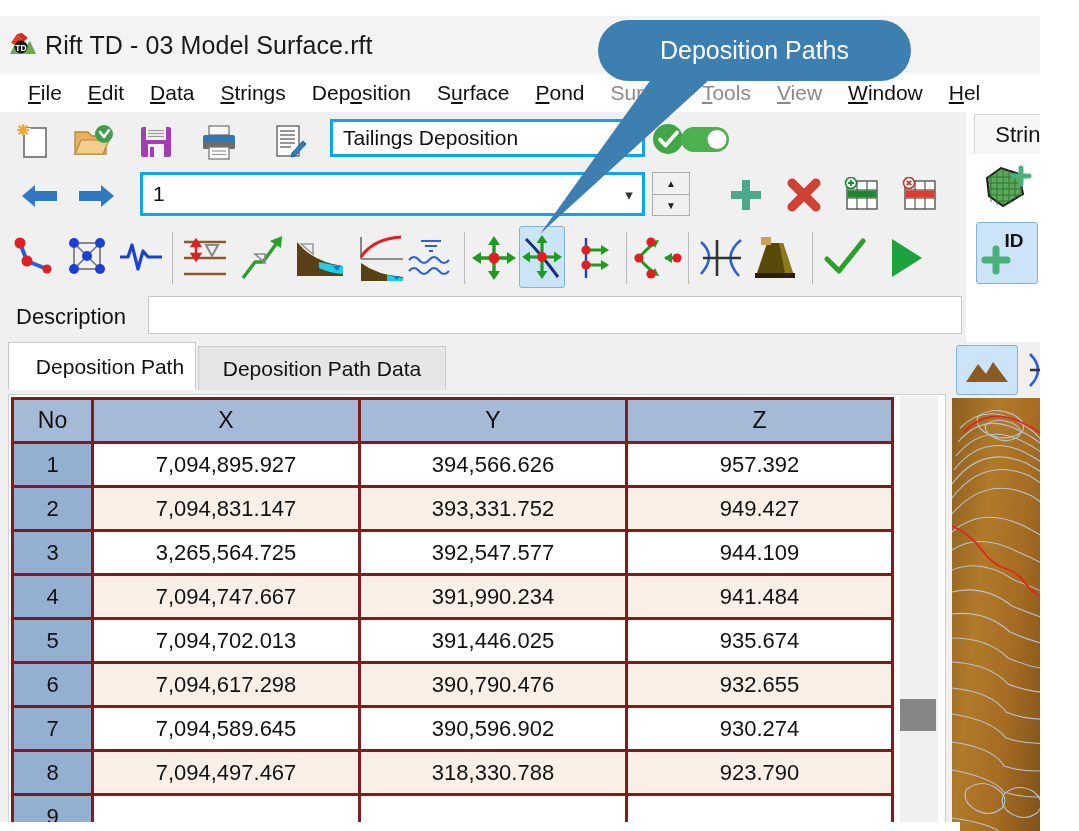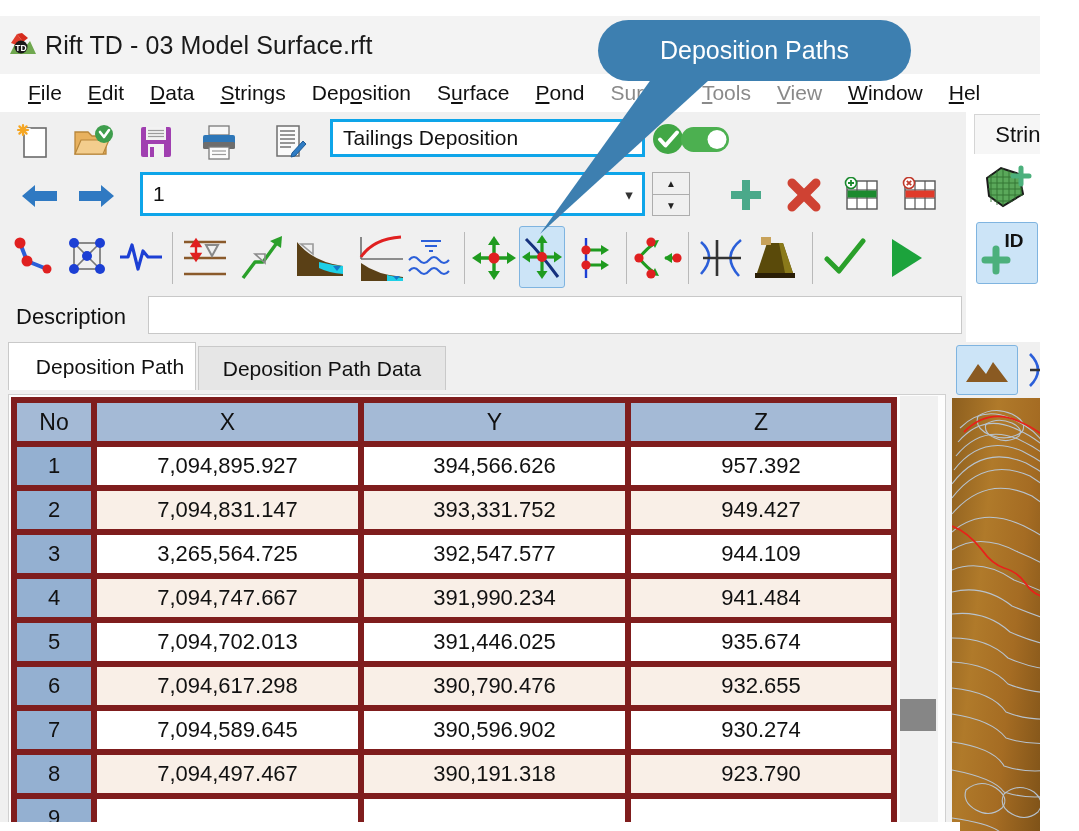--- a/index.html
+++ b/index.html
@@ -59,21 +59,21 @@
   .tab{position:absolute;top:6px;height:44px;box-sizing:border-box;display:flex;align-items:center;
        justify-content:center;font-size:21px;color:#111;background:#e6e6e6;border:1px solid #c9c9c9;
        border-bottom:none;}
   .tab.active{background:#ffffff;border-color:#c9c9c9;top:2px;height:48px;z-index:3;}
 
   
   .tablewrap{position:absolute;left:8px;top:378px;width:938px;height:453px;background:#fdfdfd;
              border:1px solid #d0d0d0;box-sizing:border-box;overflow:hidden;}
   table.grid{border-collapse:collapse;table-layout:fixed;width:880px;margin-left:2px;margin-top:2px;}
   table.grid th,table.grid td{height:44px;font-size:22px;font-weight:normal;color:#111;
-       border:6px solid #7f1d1d;text-align:center;box-sizing:border-box;overflow:hidden;white-space:nowrap;}
+       border:3px solid #7f1d1d;text-align:center;box-sizing:border-box;overflow:hidden;white-space:nowrap;}
   table.grid th{background:#a4bad6;font-size:23px;}
   table.grid td.rownum{background:#94b0d1;color:#111;}
   tr.alt td.val{background:#f9efe7;}
   tr.norm td.val{background:#ffffff;}
   td.val{background:#ffffff;}
   td.sel{background:#0f7fd4;color:#ffffff;}
   col.c-no{width:80px;}col.c-x{width:267px;}col.c-y{width:267px;}col.c-z{width:266px;}
 
   
   .vscroll{position:absolute;left:900px;top:380px;width:38px;height:450px;background:#f0f0f0;}
@@ -559,21 +559,21 @@
         </tr>
         <tr class="norm">
           <td class="rownum">7</td>
           <td class="val">7,094,589.645</td>
           <td class="val">390,596.902</td>
           <td class="val">930.274</td>
         </tr>
         <tr class="alt">
           <td class="rownum">8</td>
           <td class="val">7,094,497.467</td>
-          <td class="val">390,191.318</td>
+          <td class="val">318,330.788</td>
           <td class="val">923.790</td>
         </tr>
         <tr class="norm">
           <td class="rownum">9</td>
           <td class="val"></td>
           <td class="val"></td>
           <td class="val"></td>
         </tr>
 
       </tbody>

